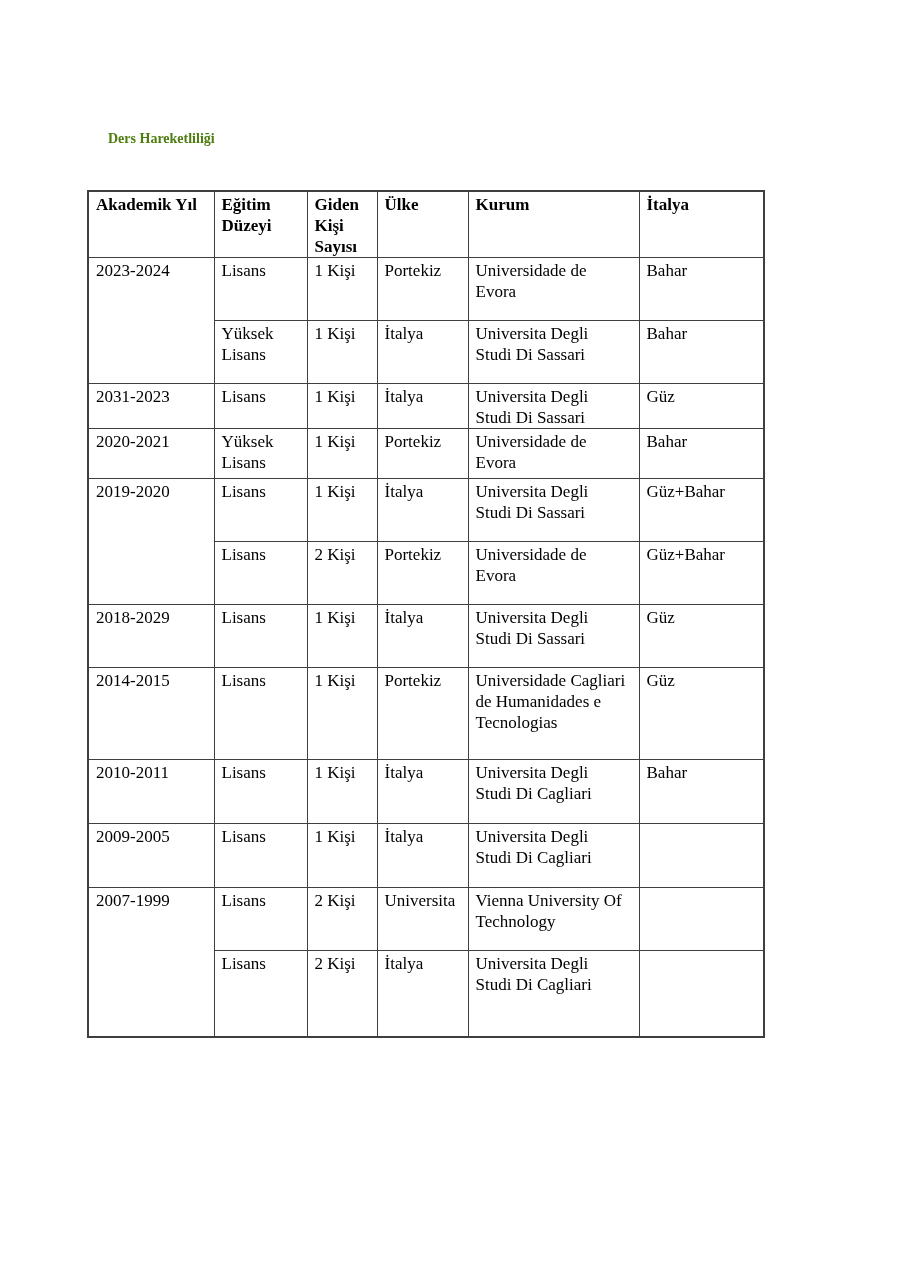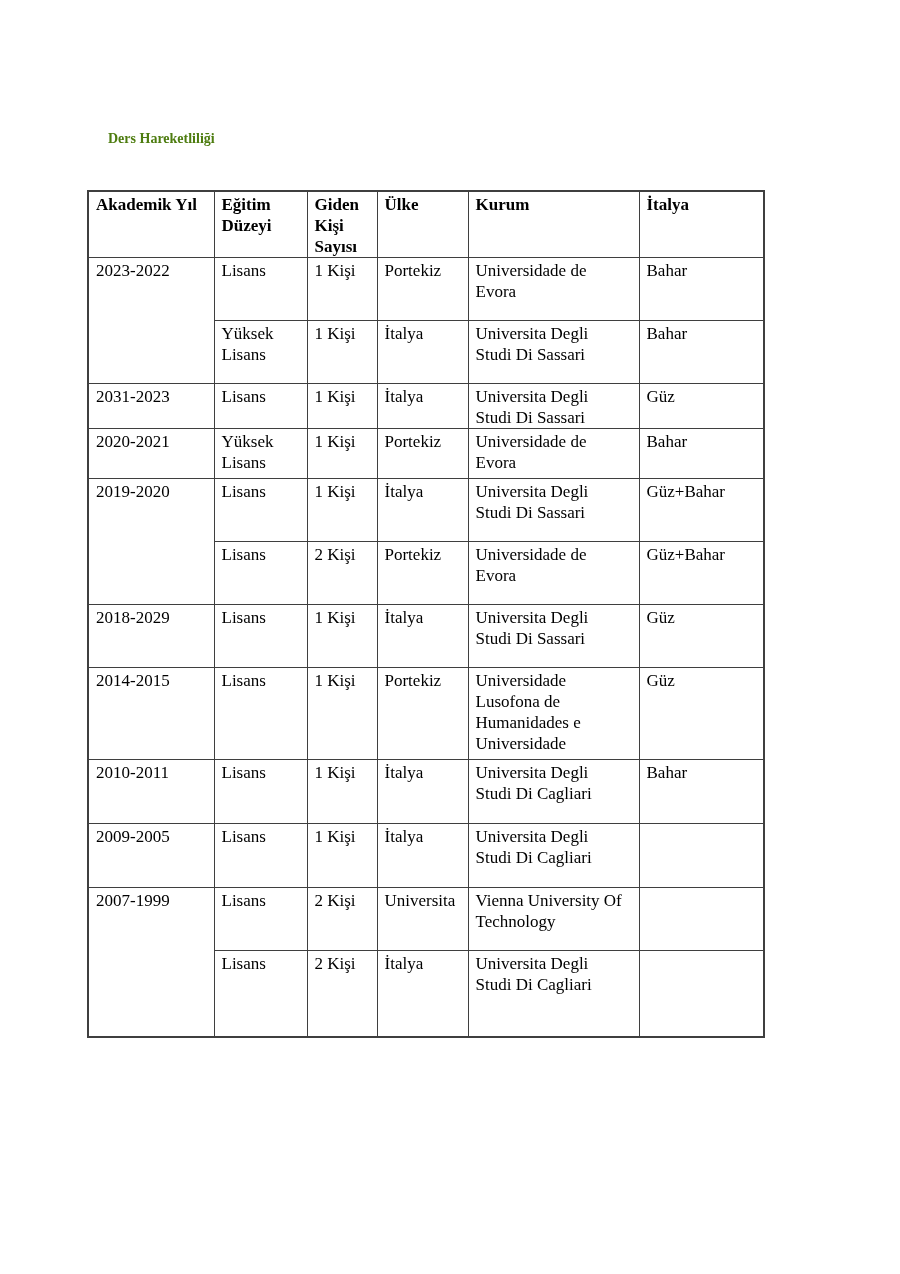--- a/index.html
+++ b/index.html
@@ -81,21 +81,21 @@
         <th>Eğitim Düzeyi</th>
         <th>Giden Kişi Sayısı</th>
         <th>Ülke</th>
         <th class="c-inst">Kurum</th>
         <th>İtalya</th>
       </tr>
     </thead>
 
     <tbody>
       <tr style="height:63px;">
-        <td rowspan="2" class="c-year">2023-2022</td>
+        <td rowspan="2" class="c-year">2023-2024</td>
         <td class="c-level">Lisans</td>
         <td class="c-count">1 Kişi</td>
         <td class="c-country">Portekiz</td>
         <td class="c-inst">Universidade de Evora</td>
         <td class="c-term">Bahar</td>
       </tr>
       <tr style="height:63px;">
         <td class="c-level">Yüksek Lisans</td>
         <td class="c-count">1 Kişi</td>
         <td class="c-country">İtalya</td>
@@ -139,21 +139,21 @@
         <td class="c-count">1 Kişi</td>
         <td class="c-country">İtalya</td>
         <td class="c-inst">Universita Degli Studi Di Sassari</td>
         <td class="c-term">Güz</td>
       </tr>
       <tr style="height:92px;">
         <td class="c-year">2014-2015</td>
         <td class="c-level">Lisans</td>
         <td class="c-count">1 Kişi</td>
         <td class="c-country">Portekiz</td>
-        <td class="c-inst">Universidade Lusofona de Humanidades e Universidade</td>
+        <td class="c-inst">Universidade Cagliari de Humanidades e Tecnologias</td>
         <td class="c-term">Güz</td>
       </tr>
       <tr style="height:64px;">
         <td class="c-year">2010-2011</td>
         <td class="c-level">Lisans</td>
         <td class="c-count">1 Kişi</td>
         <td class="c-country">İtalya</td>
         <td class="c-inst">Universita Degli Studi Di Cagliari</td>
         <td class="c-term">Bahar</td>
       </tr>

